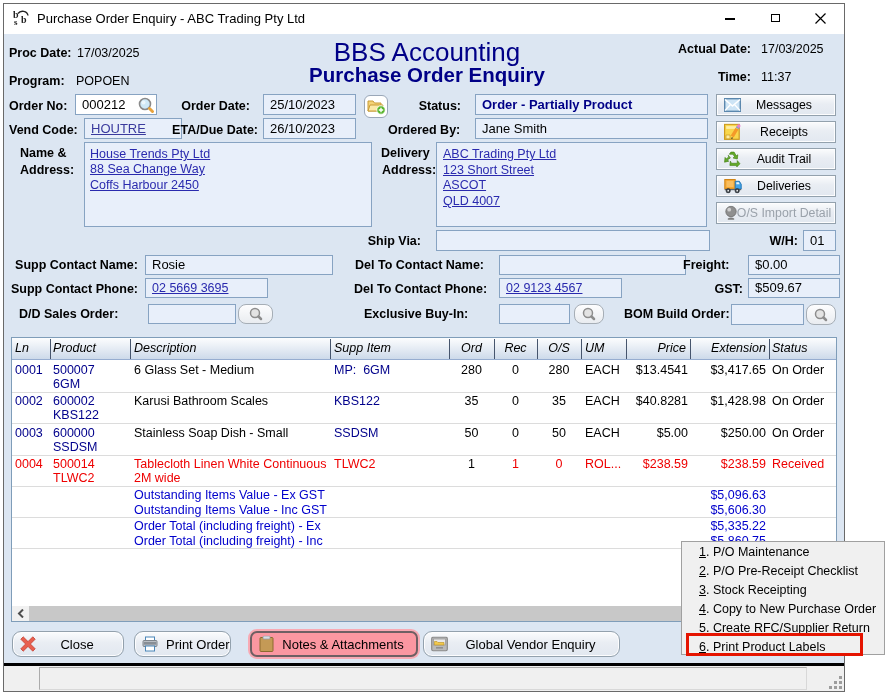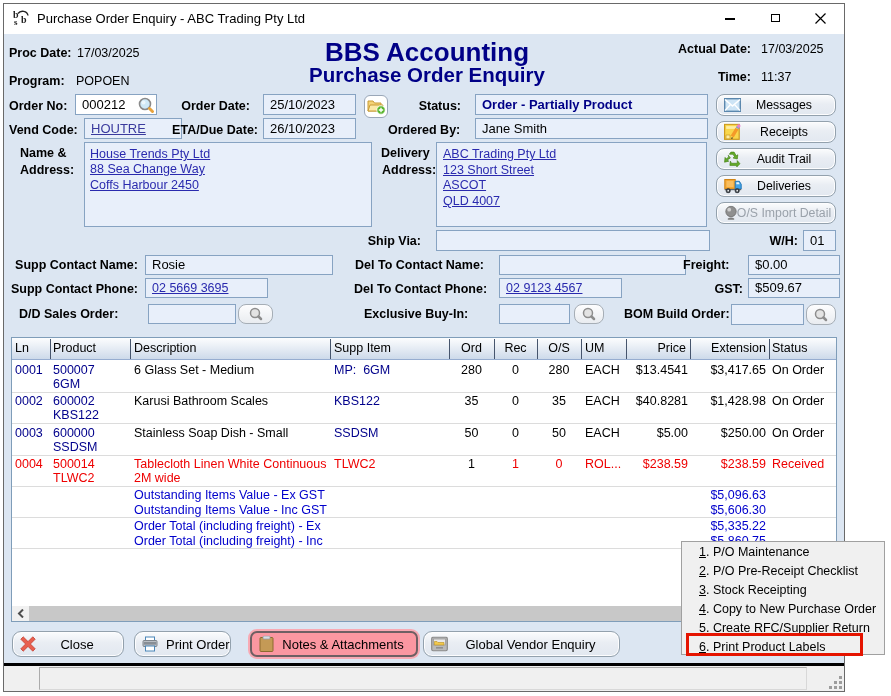--- a/index.html
+++ b/index.html
@@ -8,36 +8,36 @@
   .abs{position:absolute;}
   #win{left:3px;top:3px;width:840px;height:687px;border:1px solid #696969;background:#dce6f2;}
   #titlebar{left:4px;top:4px;width:840px;height:30px;background:#fff;}
   .ttl{font-size:13px;color:#000;}
   .lbl{font-size:12.5px;font-weight:bold;color:#000;white-space:nowrap;}
   .val{font-size:12.5px;color:#000;white-space:nowrap;}
   .fld{border:1px solid #87a3c2;background:#e8effa;font-size:13px;color:#000;
        white-space:nowrap;overflow:hidden;box-sizing:border-box;padding-left:6px;}
   .fldw{background:#fff;}
   a.lnk{color:#2a2aae;text-decoration:underline;font-size:12.5px;white-space:nowrap;}
-  .btn{box-sizing:border-box;border:1px solid #93a1ad;border-radius:8px;
+  .btn{box-sizing:border-box;border:1px solid #93a1ad;border-radius:0;
        background:linear-gradient(#fbfcfd,#e9edf3 45%,#e2e8f0);
        box-shadow:inset 0 0 0 1px #fdfdfe;
        font-size:13px;color:#000;display:flex;align-items:center;justify-content:center;}
   .btn .ic{position:absolute;left:7px;top:50%;transform:translateY(-50%);}
   .btn span{margin-left:18px;white-space:nowrap;}
   .rbtn{font-size:12.3px;}
   .rbtn span{margin-left:16px;}
   .mag-btn{box-sizing:border-box;border:1px solid #a6aeb6;border-radius:8px;
        background:linear-gradient(#fdfdfe,#e9ecf0);display:flex;align-items:center;justify-content:center;}
   
   #grid{left:11px;top:337px;width:826px;height:285px;border:1px solid #7f9db9;background:#fff;box-sizing:border-box;}
   .hdr{left:12px;top:338px;width:824px;height:22px;
        background:linear-gradient(#fcfdfe,#e3eaf3 55%,#cddaea);
        border-bottom:1px solid #96add0;box-sizing:border-box;}
-  .hcell{position:absolute;top:341px;font-size:12.5px;color:#000;white-space:nowrap;}
+  .hcell{position:absolute;top:341px;font-size:12.5px;color:#000;white-space:nowrap;font-style:italic;}
   .vsep{position:absolute;top:339px;width:1px;height:20px;background:#46556d;}
   .cell{position:absolute;font-size:12.5px;white-space:nowrap;}
   .nv{color:#00008b;}
   .rd{color:#ee0000;}
   .bl{color:#0000cc;}
   .rowline{position:absolute;left:12px;width:824px;height:1px;background:#dcdcdc;}
   
   #menu{left:681px;top:541px;width:204px;height:114px;background:#f0f0f0;
         border:1px solid #a0a0a0;box-sizing:border-box;z-index:50;}
   .mi{position:absolute;left:699px;font-size:12.5px;color:#000;white-space:nowrap;z-index:55;}
@@ -60,21 +60,21 @@
 <div class="abs" style="left:771px;top:14px;width:7px;height:6px;border:1.5px solid #000"></div>
 <svg class="abs" style="left:815px;top:13px" width="11" height="11" viewBox="0 0 11 11">
   <path d="M0.5,0.5 L10.5,10.5 M10.5,0.5 L0.5,10.5" stroke="#000" stroke-width="1.2"></path>
 </svg>
 
 <div class="abs lbl" style="left:9px;top:46px">Proc Date:</div>
 <div class="abs val" style="left:77px;top:46px">17/03/2025</div>
 <div class="abs lbl" style="left:9px;top:74px">Program:</div>
 <div class="abs val" style="left:76px;top:74px">POPOEN</div>
 
-<div class="abs" style="left:277px;top:37px;width:300px;text-align:center;font-size:26px;font-weight:bold;color:#000087">BBS Accounting</div>
+<div class="abs" style="left:277px;top:37px;width:300px;text-align:center;font-size:26px;font-weight:normal;color:#000087">BBS Accounting</div>
 <div class="abs" style="left:277px;top:63px;width:300px;text-align:center;font-size:20.5px;font-weight:bold;color:#000087">Purchase Order Enquiry</div>
 
 <div class="abs lbl" style="left:640px;top:42px;width:111px;text-align:right">Actual Date:</div>
 <div class="abs val" style="left:761px;top:42px">17/03/2025</div>
 <div class="abs lbl" style="left:640px;top:70px;width:111px;text-align:right">Time:</div>
 <div class="abs val" style="left:761px;top:70px">11:37</div>
 
 <div class="abs lbl" style="left:9px;top:99px">Order No:</div>
 <div class="abs fld fldw" style="left:75px;top:94px;width:82px;height:21px;line-height:19px">000212</div>
 <svg class="abs" style="left:137px;top:96px" width="18" height="18" viewBox="0 0 18 18">

